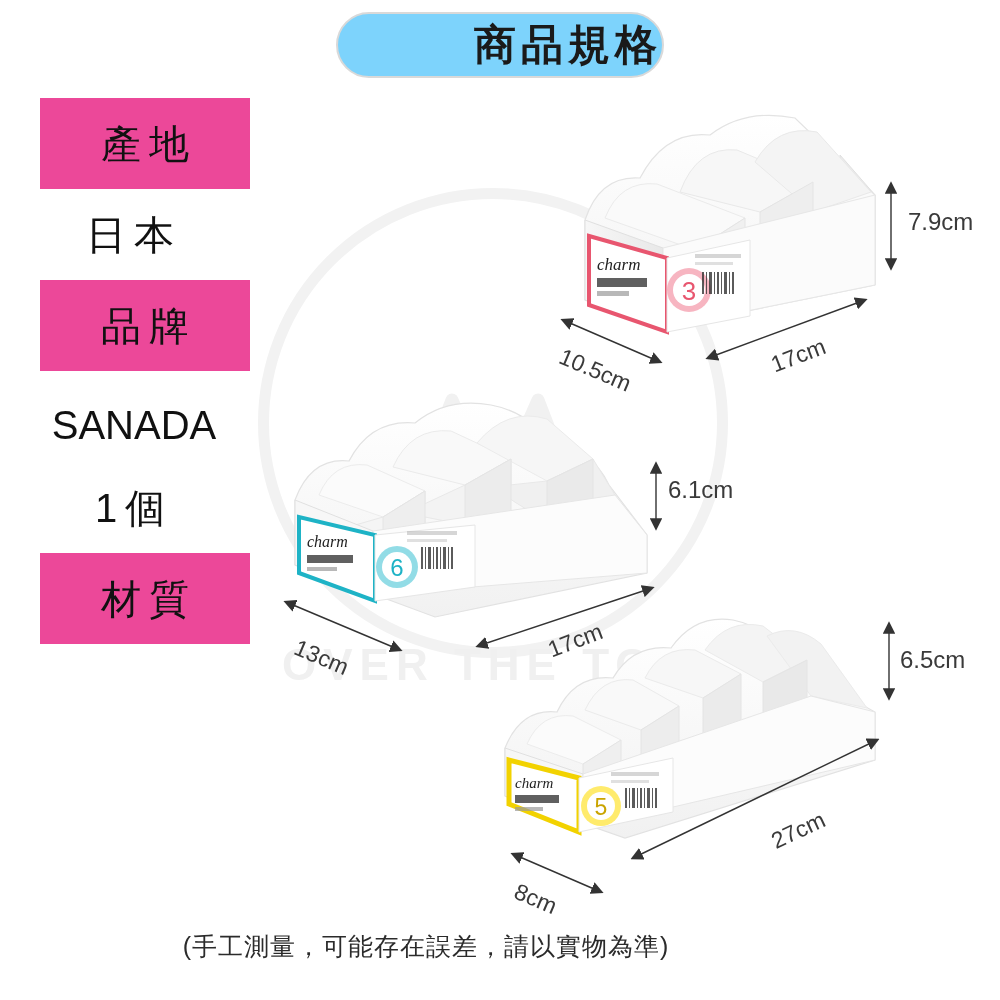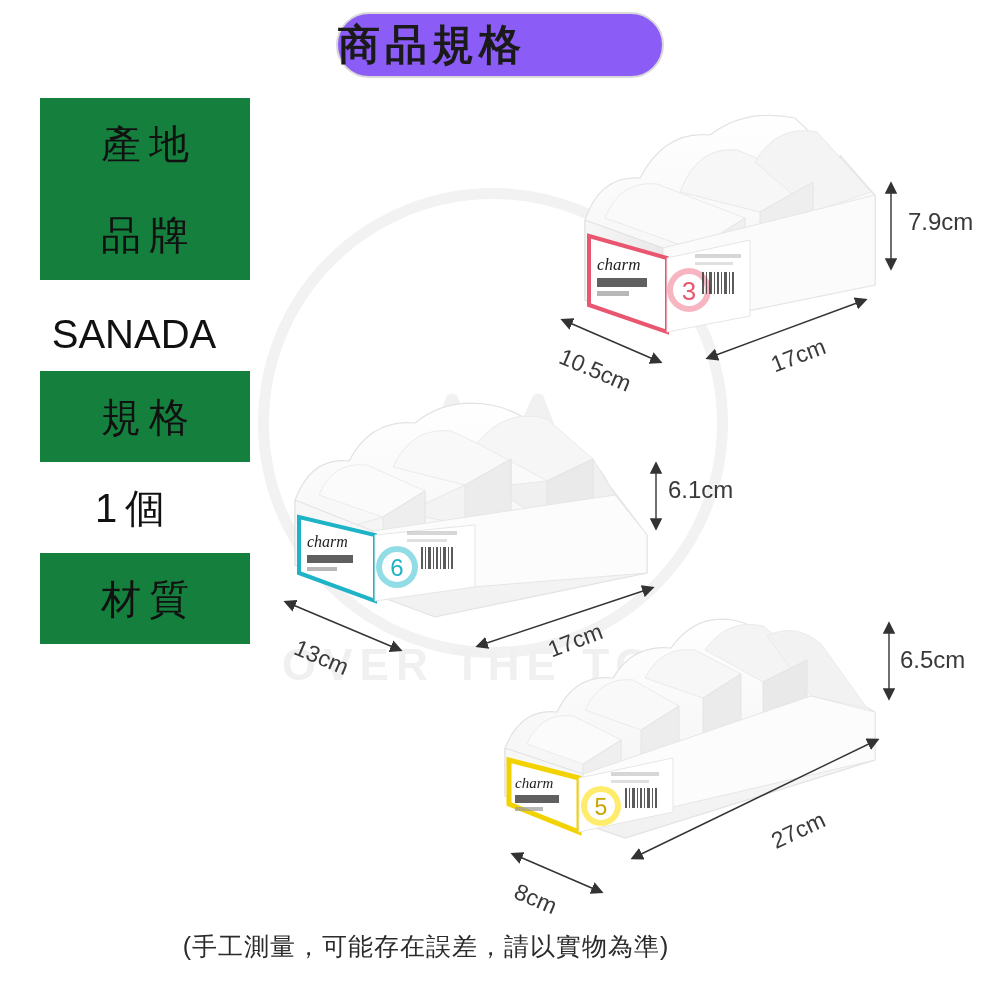--- a/index.html
+++ b/index.html
@@ -28,37 +28,37 @@
     left:282px;top:640px;width:440px;
     font-size:44px;letter-spacing:7px;font-weight:700;
     color:#f0f0f0;
     font-family:"Liberation Sans",sans-serif;
     white-space:nowrap;
   }
 
   
   .title-pill{
     position:absolute;left:336px;top:12px;width:328px;height:66px;
-    border:2px solid #d9d9d9;border-radius:34px;background:#8b5cf6;
+    border:2px solid #d9d9d9;border-radius:34px;background:#7dd3fc;
     box-sizing:border-box;
-    display:flex;align-items:center;justify-content:flex-start;
+    display:flex;align-items:center;justify-content:flex-end;
   }
   .title-text{
     font-size:42px;font-weight:700;color:#1a1a1a;letter-spacing:5px;
     font-family:"Liberation Sans","DejaVu Sans",sans-serif;
     line-height:1;
   }
 
   
   .spec-table{position:absolute;left:10px;top:98px;width:240px;}
   .spec-row{
     height:91px;display:flex;align-items:center;justify-content:center;
     box-sizing:border-box;
   }
-  .spec-row.odd{background:#15803d;margin-left:30px;}
+  .spec-row.odd{background:#ec4899;margin-left:30px;}
   .spec-row.even{background:#ffffff;}
   .spec-label{
     font-size:40px;color:#111;letter-spacing:8px;
     font-family:"Liberation Sans","DejaVu Sans",sans-serif;
     white-space:nowrap;line-height:1;
     padding-left:8px;
   }
   .spec-label.latin{letter-spacing:0px;font-size:40px;margin-top:16px;}
 
   
@@ -96,28 +96,28 @@
   <div class="wm wm-text">OVER THE TOP</div>
 
   <div class="title-pill">
     <span class="title-text">商品規格</span>
   </div>
 
   <div class="spec-table" id="spec-table">
       <div class="spec-row odd">
         <span class="spec-label">產地</span>
       </div>
+      <div class="spec-row even">
+        <span class="spec-label">日本</span>
+      </div>
       <div class="spec-row odd">
         <span class="spec-label">品牌</span>
       </div>
       <div class="spec-row even">
         <span class="spec-label latin">SANADA</span>
-      </div>
-      <div class="spec-row odd">
-        <span class="spec-label">規格</span>
       </div>
       <div class="spec-row even">
         <span class="spec-label">1個</span>
       </div>
       <div class="spec-row odd">
         <span class="spec-label">材質</span>
       </div>
     </div>
 
   <div class="box-wrap" style="left:545px;top:100px;">

